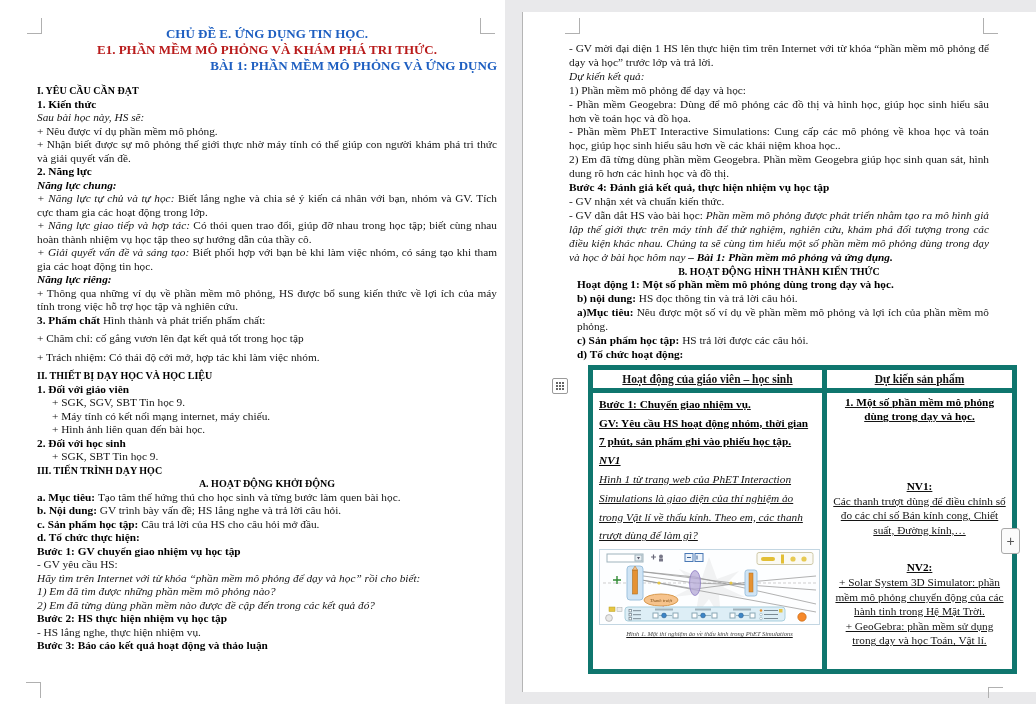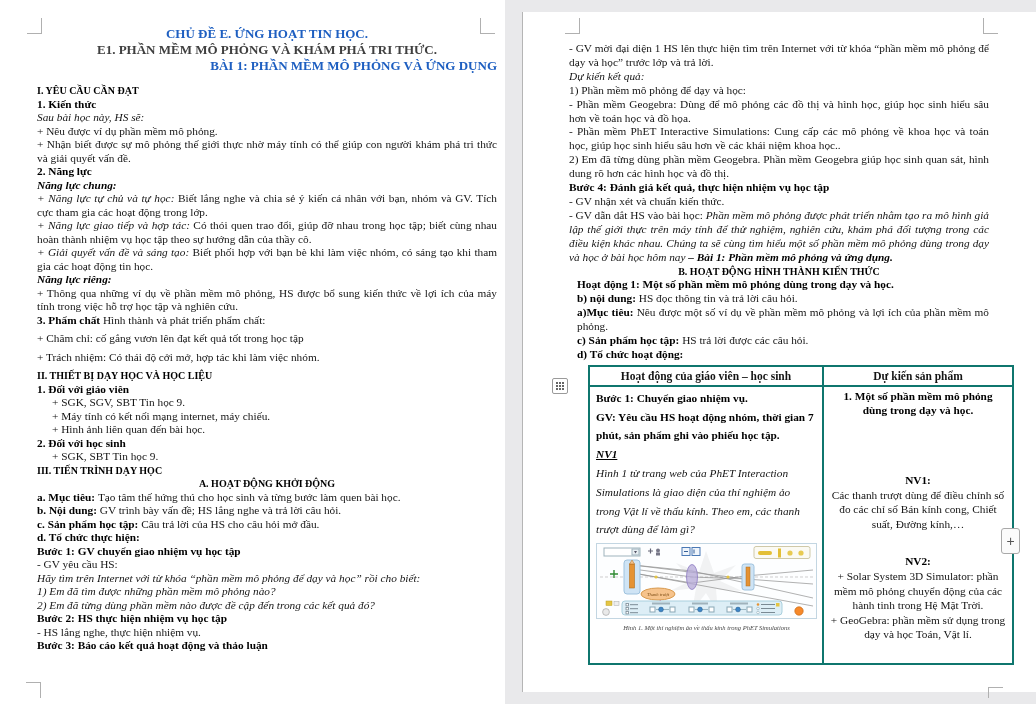--- a/index.html
+++ b/index.html
@@ -25,25 +25,25 @@
   .para.gapb{margin-bottom:11px;text-align:right;}
   .para.h{font-size:10px;}
   .para.sp{margin-top:5px;}
   .para.in1{padding-left:15px;}
   .para.in0{padding-left:8px;}
 
   .r-b{font-weight:bold;color:#000;}
   .r-i{font-style:italic;}
   .r-u{text-decoration:underline;}
   .r-c1{color:#1e5fc1;}
-  .r-c2{color:#404040;}
+  .r-c2{color:#b91c1c;}
 
   
   .act-table{border-collapse:collapse;table-layout:fixed;margin:3px 0 0 19px;width:424px;}
-  .act-table th,.act-table td{border:2px solid #0f766e;vertical-align:top;}
+  .act-table th,.act-table td{border:5px solid #0f766e;vertical-align:top;text-decoration:underline;}
   .act-table th{font-size:11.5px;padding:1px 2px;line-height:16px;}
   .act-table td{padding:2px 6px;height:272px;margin-left:16px;}
   .cell-gv .para{line-height:18.8px;text-align:left;}
   .cell-sp .para{line-height:14.6px;text-align:center;}
   .mt55{margin-top:55px;}
   .mt23{margin-top:23px;}
 
   
   .sim-wrap{margin:4px 0 0 0;width:221px;}
   .sim-caption{font-size:6.5px;font-style:italic;color:#444;text-align:center;margin-top:1px;line-height:8px;}
@@ -69,21 +69,21 @@
     background:#fbfbfb;border:1px solid #a9a9a9;border-radius:3px;
     font-family:"Liberation Sans",sans-serif;font-size:14px;color:#555;
     display:flex;align-items:center;justify-content:center;cursor:pointer;
   }
 </style>
 </head>
 <body>
 
 <div class="page page-left">
   <div class="lp-body">
-      <p class="para t"><span class="r-b r-c1">CHỦ ĐỀ E. ỨNG HOẠT TIN HỌC.</span></p>
+      <p class="para t"><span class="r-b r-c1">CHỦ ĐỀ E. ỨNG DỤNG TIN HỌC.</span></p>
       <p class="para t"><span class="r-b r-c2">E1. PHẦN MỀM MÔ PHỎNG VÀ KHÁM PHÁ TRI THỨC.</span></p>
       <p class="para t gapb"><span class="r-b r-c1">BÀI 1: PHẦN MỀM MÔ PHỎNG VÀ ỨNG DỤNG</span></p>
       <p class="para h"><span class="r-b">I. YÊU CẦU CẦN ĐẠT</span></p>
       <p class="para"><span class="r-b">1. Kiến thức</span></p>
       <p class="para"><span class="r-i">Sau bài học này, HS sẽ:</span></p>
       <p class="para"><span>+ Nêu được ví dụ phần mềm mô phỏng.</span></p>
       <p class="para"><span>+ Nhận biết được sự mô phỏng thế giới thực nhờ máy tính có thể giúp con người khám phá tri thức và giải quyết vấn đề.</span></p>
       <p class="para"><span class="r-b">2. Năng lực</span></p>
       <p class="para"><span class="r-b r-i">Năng lực chung:</span></p>
       <p class="para"><span class="r-i"> + Năng lực tự chủ và tự học: </span><span>Biết lắng nghe và chia sẻ ý kiến cá nhân với bạn, nhóm và GV. Tích cực tham gia các hoạt động trong lớp.</span></p>

